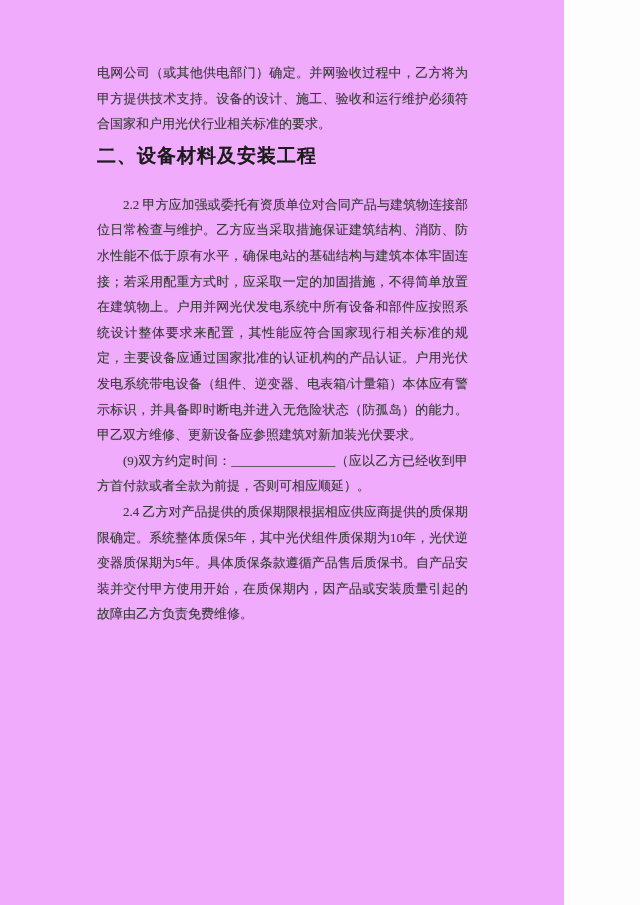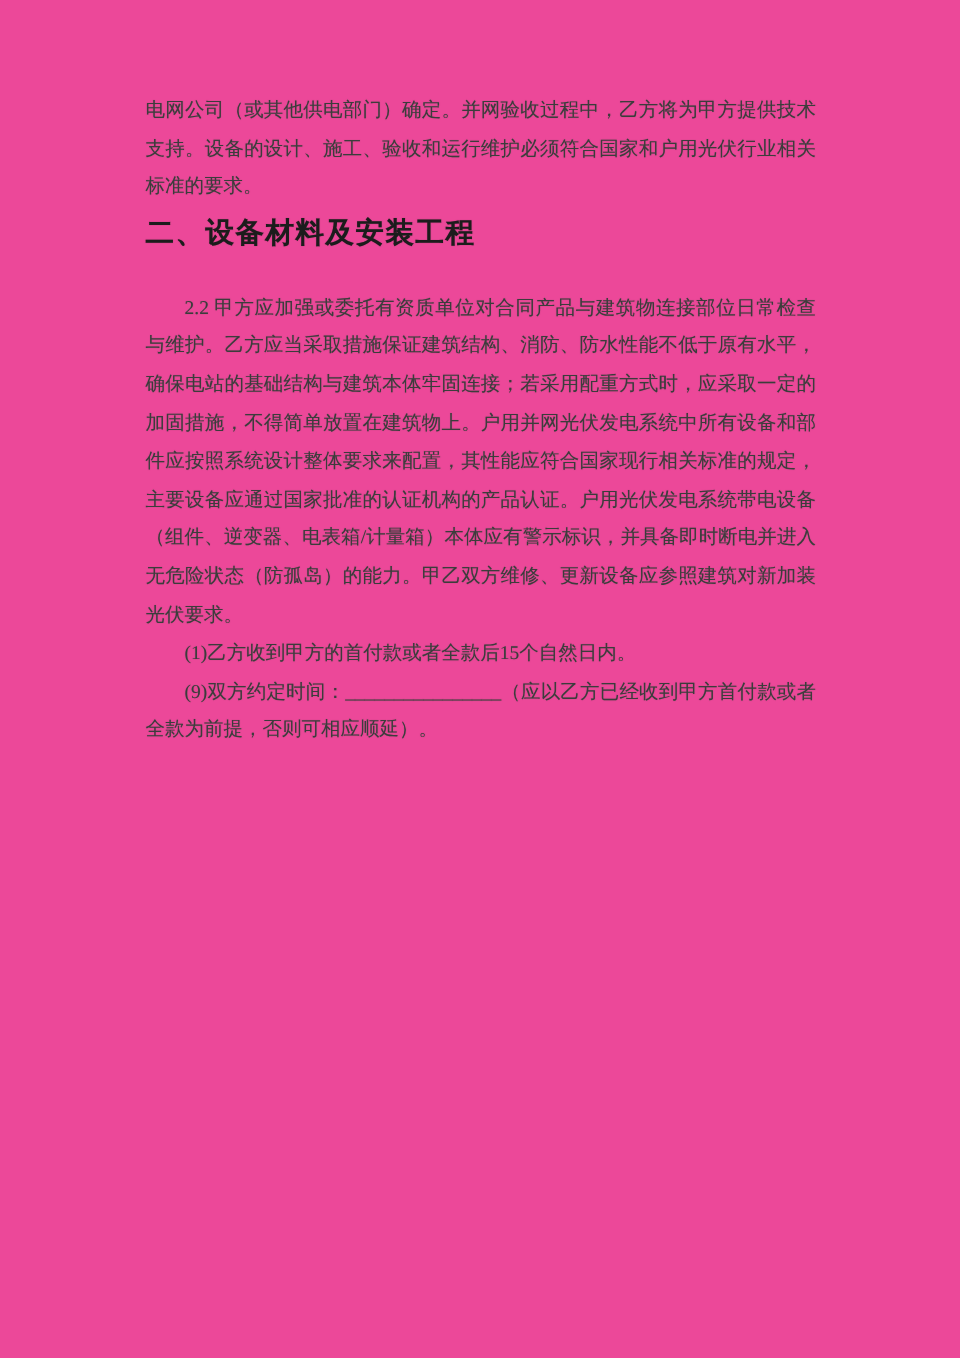--- a/index.html
+++ b/index.html
@@ -7,24 +7,24 @@
     padding: 0;
   }
   body {
     width: 640px;
     height: 905px;
     background: #fdfdfd;
     overflow: hidden;
   }
   .page {
     box-sizing: border-box;
-    width: 640px;
+    width: 564px;
     height: 905px;
     padding: 60px 96px 0 97px;
-    background: #ec4899;
+    background: #f0abfc;
   }
   .body-text {
     margin: 0;
     font-family: "Liberation Serif", "DejaVu Serif", serif;
     font-size: 13px;
     line-height: 25.6px;
     color: #3c3c3c;
     text-align: justify;
     text-shadow: 0 0 0.7px rgba(80, 80, 80, 0.5);
     word-break: break-all;
@@ -50,19 +50,19 @@
 
   <p class="body-text">电网公司（或其他供电部门）确定。并网验收过程中，乙方将为甲方提供技术支持。设备的设计、施工、验收和运行维护必须符合国家和户用光伏行业相关标准的要求。</p>
 
 
   <h2 class="section-heading">二、设备材料及安装工程</h2>
 
 
   <p class="body-text indented">2.2 甲方应加强或委托有资质单位对合同产品与建筑物连接部位日常检查与维护。乙方应当采取措施保证建筑结构、消防、防水性能不低于原有水平，确保电站的基础结构与建筑本体牢固连接；若采用配重方式时，应采取一定的加固措施，不得简单放置在建筑物上。户用并网光伏发电系统中所有设备和部件应按照系统设计整体要求来配置，其性能应符合国家现行相关标准的规定，主要设备应通过国家批准的认证机构的产品认证。户用光伏发电系统带电设备（组件、逆变器、电表箱/计量箱）本体应有警示标识，并具备即时断电并进入无危险状态（防孤岛）的能力。甲乙双方维修、更新设备应参照建筑对新加装光伏要求。</p>
 
 
-  <p class="body-text indented">(1)乙方收到甲方的首付款或者全款后15个自然日内。</p>
 
   <p class="body-text indented">(9)双方约定时间：________________（应以乙方已经收到甲方首付款或者全款为前提，否则可相应顺延）。</p>
 
+  <p class="body-text indented">2.4 乙方对产品提供的质保期限根据相应供应商提供的质保期限确定。系统整体质保5年，其中光伏组件质保期为10年，光伏逆变器质保期为5年。具体质保条款遵循产品售后质保书。自产品安装并交付甲方使用开始，在质保期内，因产品或安装质量引起的故障由乙方负责免费维修。</p>
 
 
 </div>
 
 </body></html>

